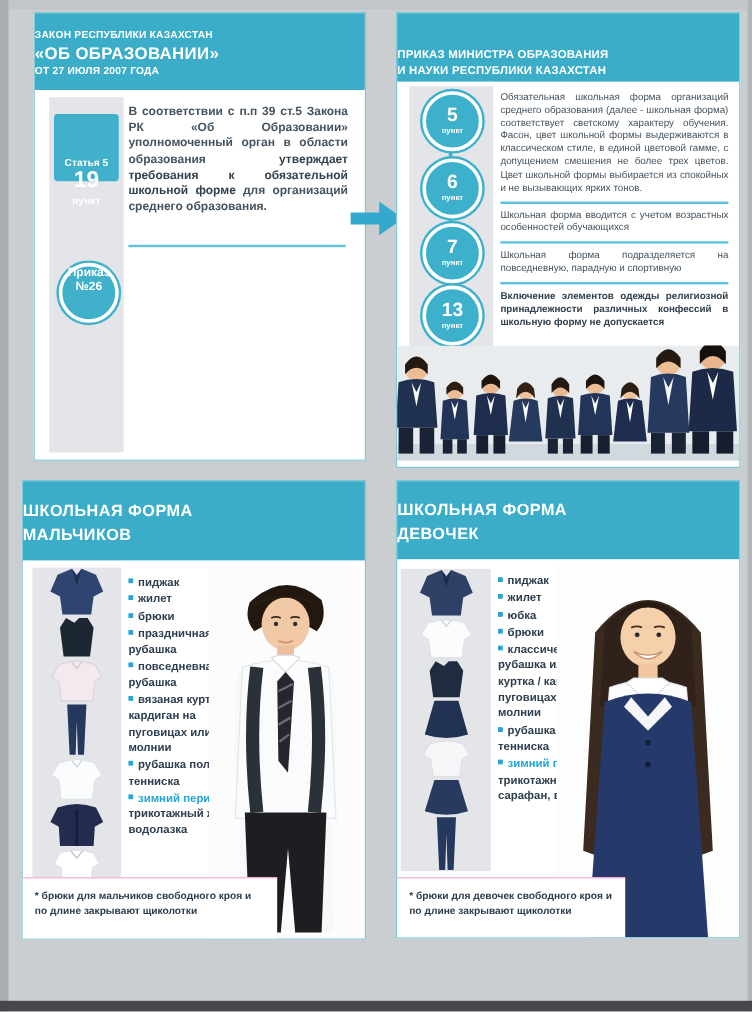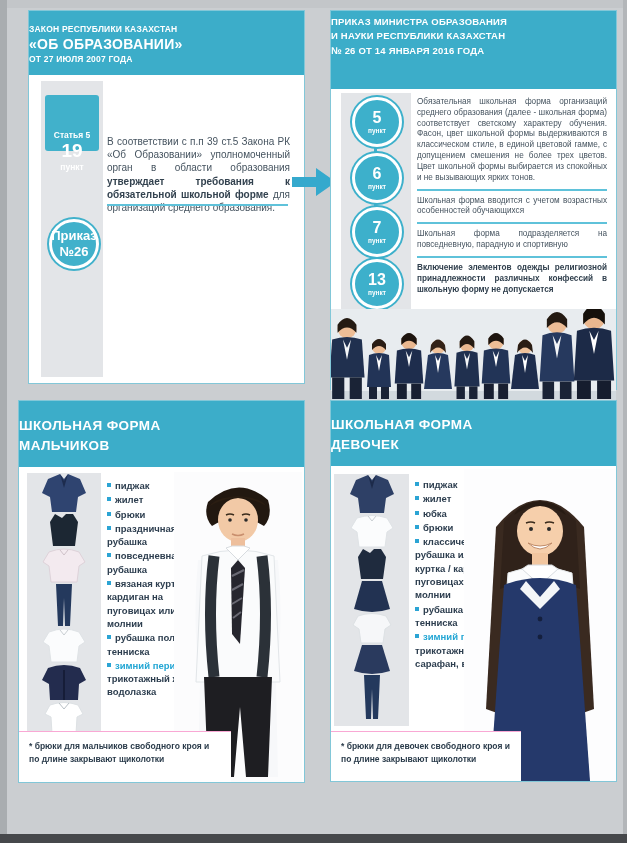--- a/index.html
+++ b/index.html
@@ -23,34 +23,34 @@
   .tl .card-body{height:308px;}
   .strip{position:absolute;background:#e3e5e8;}
   .tl .strip{left:12px;top:6px;bottom:6px;width:62px;}
   .badge-sq{position:absolute;left:16px;top:20px;width:54px;height:56px;background:#41b1cb;
             border-radius:3px;color:#fff;text-align:center;padding-top:8px;box-sizing:border-box;}
   .badge-sq .t{font-size:8.5px;font-weight:700;margin-top:27px;}
   .badge-sq .n{font-size:19px;font-weight:800;line-height:1.15;}
   .badge-sq .b{font-size:8.5px;font-weight:600;}
   .badge-circ{position:absolute;left:20px;top:144px;width:44px;height:44px;border-radius:50%;
               background:#41b1cb;border:3px solid #fff;box-shadow:0 0 0 2px #41b1cb;color:#fff;
-              display:flex;flex-direction:column;align-items:center;justify-content:center;
-              font-size:13px;font-weight:700;line-height:1.2;}
-  .para{position:absolute;font-size:10px;line-height:1.32;color:#45535f;text-align:justify;font-weight:400;margin-top:48px;}
+              display:flex;flex-direction:column;align-items:center;justify-content:flex-start;
+              font-size:10px;font-weight:700;line-height:1.2;}
+  .para{position:absolute;font-size:10px;line-height:1.32;color:#45535f;text-align:justify;font-weight:700;}
   .para b{color:#33424f;}
   .tl-p1{left:78px;top:12px;width:183px;}
   .tl-div{position:absolute;left:78px;top:129px;width:181px;height:2px;background:#5fc2da;}
   .tl-p2{left:78px;top:146px;width:183px;}
 
   
   .arrow{position:absolute;left:292px;top:167px;}
 
   
   .tr{left:330px;top:10px;width:287px;height:380px;}
-  .tr .card-header{height:78px;padding-top:4px;}
+  .tr .card-header{height:57px;padding-top:28px;}
   .tr-hline{font-size:9.5px;font-weight:700;line-height:1.5;letter-spacing:.2px;}
   .tr .card-body{height:316px;}
   .tr .strip{left:10px;top:4px;width:70px;height:218px;}
   .pt-line{position:absolute;left:43px;top:30px;width:3px;height:170px;background:#3db0cb;}
   .pt-circ{position:absolute;left:21px;width:44px;height:44px;border-radius:50%;background:#3db0cb;
            border:3px solid #fff;box-shadow:0 0 0 2px #3db0cb;color:#fff;
            display:flex;flex-direction:column;align-items:center;justify-content:center;}
   .pt-num{font-size:16px;font-weight:800;line-height:1;}
   .pt-lbl{font-size:6.5px;font-weight:600;margin-top:1px;}
   .pt-c5{top:8px;} .pt-c6{top:64px;} .pt-c7{top:118px;} .pt-c13{top:170px;}

